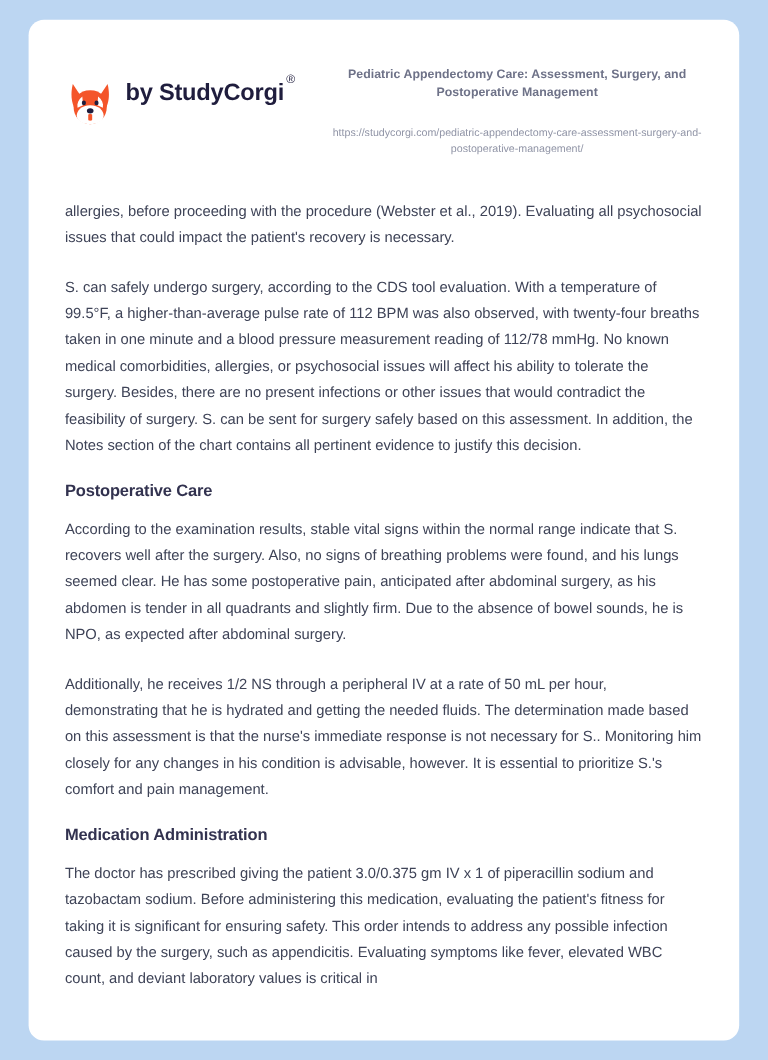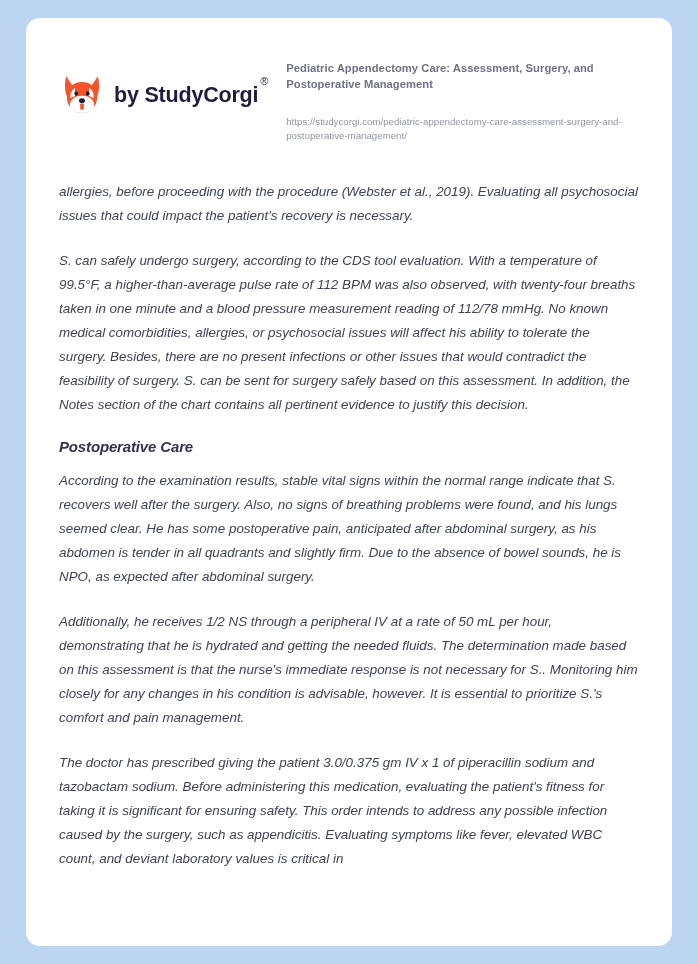--- a/index.html
+++ b/index.html
@@ -25,21 +25,20 @@
   }
   
   .doc-header {
     display: flex;
     align-items: flex-start;
     padding: 42px 18px 0 33px;
     box-sizing: border-box;
   }
   .brand {
     display: flex;
-    align-items: center;
     flex: 0 0 auto;
     padding-top: 12px;
   }
   .corgi-logo {
     width: 46px;
     height: 46px;
     flex: 0 0 auto;
   }
   .brand-word {
     font-size: 21.5px;
@@ -51,21 +50,21 @@
   }
   .brand-word sup {
     font-size: 11px;
     font-weight: normal;
     top: -0.75em;
     position: relative;
     margin-left: 2px;
   }
   .header-meta {
     flex: 1 1 auto;
-    text-align: left;
+    text-align: center;
     padding-left: 18px;
     padding-top: 1px;
   }
   .doc-title {
     font-size: 11.2px;
     font-weight: bold;
     color: #6e7288;
     line-height: 1.42;
     letter-spacing: 0.05px;
     margin: 0;
@@ -73,21 +72,20 @@
   .doc-url {
     font-size: 9.7px;
     color: #9094a6;
     line-height: 1.42;
     margin: 22px 0 0 0;
     word-break: break-word;
   }
   
   .doc-body {
     padding: 0 34px 0 33px;
-    font-style: italic;
   }
   .doc-body p {
     font-size: 13.4px;
     line-height: 1.79;
     color: #3e4357;
     margin: 0 0 21px 0;
     text-align: left;
   }
   .doc-body p.first-block {
     margin-top: 38px;
@@ -138,16 +136,17 @@
     </div>
 
   </div>
 
   <div class="doc-body">
     <p class="first-block">allergies, before proceeding with the procedure (Webster et al., 2019). Evaluating all psychosocial issues that could impact the patient's recovery is necessary.</p>
     <p>S. can safely undergo surgery, according to the CDS tool evaluation. With a temperature of 99.5°F, a higher-than-average pulse rate of 112 BPM was also observed, with twenty-four breaths taken in one minute and a blood pressure measurement reading of 112/78 mmHg. No known medical comorbidities, allergies, or psychosocial issues will affect his ability to tolerate the surgery. Besides, there are no present infections or other issues that would contradict the feasibility of surgery. S. can be sent for surgery safely based on this assessment. In addition, the Notes section of the chart contains all pertinent evidence to justify this decision.</p>
     <h2>Postoperative Care</h2>
     <p>According to the examination results, stable vital signs within the normal range indicate that S. recovers well after the surgery. Also, no signs of breathing problems were found, and his lungs seemed clear. He has some postoperative pain, anticipated after abdominal surgery, as his abdomen is tender in all quadrants and slightly firm. Due to the absence of bowel sounds, he is NPO, as expected after abdominal surgery.</p>
     <p>Additionally, he receives 1/2 NS through a peripheral IV at a rate of 50 mL per hour, demonstrating that he is hydrated and getting the needed fluids. The determination made based on this assessment is that the nurse's immediate response is not necessary for S.. Monitoring him closely for any changes in his condition is advisable, however. It is essential to prioritize S.'s comfort and pain management.</p>
+    <h2>Medication Administration</h2>
     <p>The doctor has prescribed giving the patient 3.0/0.375 gm IV x 1 of piperacillin sodium and tazobactam sodium. Before administering this medication, evaluating the patient's fitness for taking it is significant for ensuring safety. This order intends to address any possible infection caused by the surgery, such as appendicitis. Evaluating symptoms like fever, elevated WBC count, and deviant laboratory values is critical in</p>
   </div>
 
 </div>
 
 </body></html>

